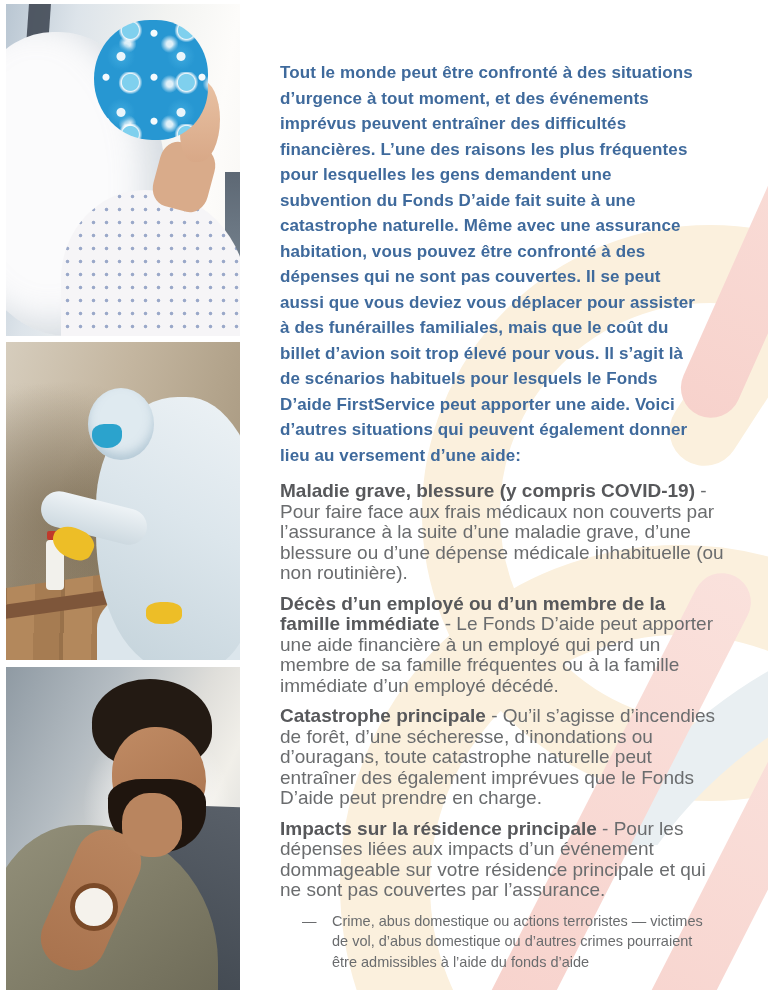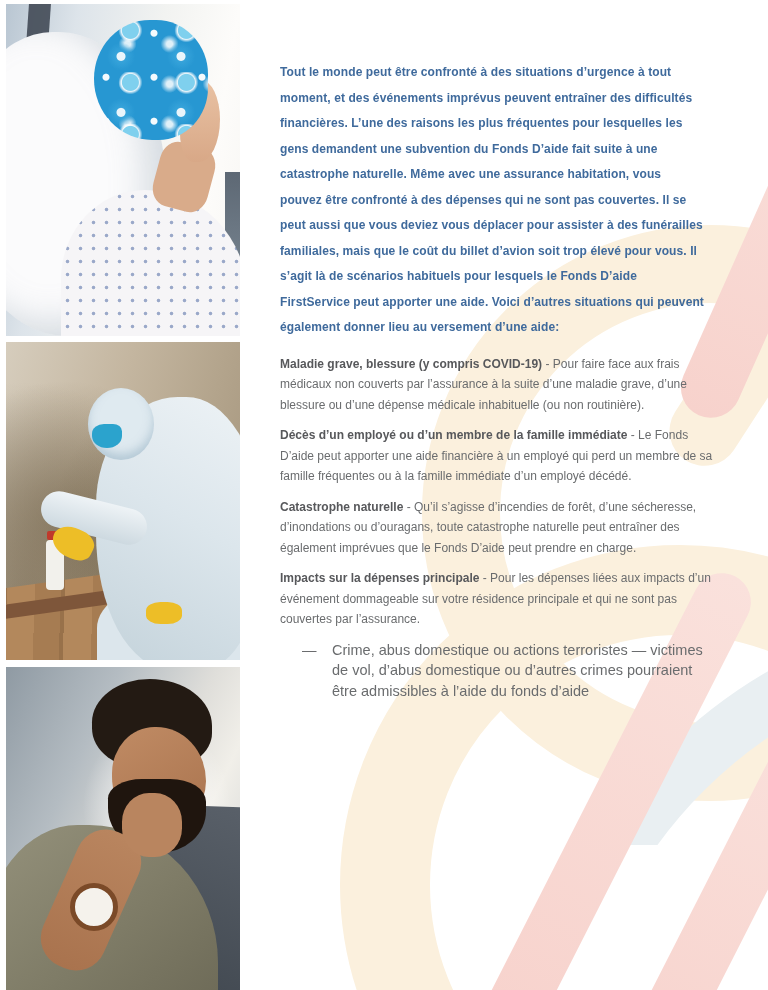--- a/index.html
+++ b/index.html
@@ -88,24 +88,24 @@
   .p3-shirt{position:absolute;left:-22px;top:158px;width:234px;height:172px;background:linear-gradient(140deg,#95927c,#7e7b66 60%,#6e6b58);border-radius:40% 55% 0 0 / 70% 80% 0 0;}
   .p3-arm{position:absolute;left:52px;top:160px;width:66px;height:146px;background:linear-gradient(#b9855f,#a9734e);border-radius:30px;transform:rotate(24deg);}
   .p3-hand{position:absolute;left:116px;top:126px;width:60px;height:64px;background:#b9855f;border-radius:45%;}
   .p3-watch{position:absolute;left:64px;top:216px;width:38px;height:38px;background:#f5f2ec;border:5px solid #7b4a28;border-radius:50%;}
   .p3-laptop{position:absolute;right:-16px;bottom:-8px;width:124px;height:192px;background:linear-gradient(200deg,#5a616a,#3f464e);transform:skewX(-7deg) rotate(2deg);border-left:3px solid #8d949b;}
 
   
   .content{position:absolute;left:280px;top:60px;width:444px;z-index:3;}
   .intro{
     margin:0 0 13px 0;width:426px;
-    font-size:12px;line-height:25.5px;font-weight:bold;
+    font-size:17px;line-height:25.5px;font-weight:bold;
     color:#3f6a9c;letter-spacing:.1px;
   }
-  .sec{margin:0 0 10px 0;font-size:12px;line-height:20.5px;color:#6a6c6e;}
+  .sec{margin:0 0 10px 0;font-size:19px;line-height:20.5px;color:#6a6c6e;}
   .sec strong{color:#57585b;font-weight:bold;}
   .bullet{display:flex;margin:3px 0 0 22px;width:404px;font-size:14.5px;line-height:20.5px;color:#6a6c6e;}
   .bullet .dash{flex:0 0 30px;}
 </style>
 </head>
 <body>
 
 <div class="decor">
   <div class="cream-bar-top"></div>
   <div class="cream-ring-top"></div>
@@ -158,22 +158,22 @@
   <div class="p3-watch"></div>
 </div>
 
 <div class="content">
   <p class="intro">Tout le monde peut être confronté à des situations d’urgence à tout moment, et des événements imprévus peuvent entraîner des difficultés financières. L’une des raisons les plus fréquentes pour lesquelles les gens demandent une subvention du Fonds D’aide fait suite à une catastrophe naturelle. Même avec une assurance habitation, vous pouvez être confronté à des dépenses qui ne sont pas couvertes. Il se peut aussi que vous deviez vous déplacer pour assister à des funérailles familiales, mais que le coût du billet d’avion soit trop élevé pour vous. Il s’agit là de scénarios habituels pour lesquels le Fonds D’aide FirstService peut apporter une aide. Voici d’autres situations qui peuvent également donner lieu au versement d’une aide:</p>
 
   <p class="sec"><strong>Maladie grave, blessure (y compris COVID-19)</strong><span> - Pour faire face aux frais médicaux non couverts par l’assurance à la suite d’une maladie grave, d’une blessure ou d’une dépense médicale inhabituelle (ou non routinière).</span></p>
 
   <p class="sec"><strong>Décès d’un employé ou d’un membre de la famille immédiate</strong><span> - Le Fonds D’aide peut apporter une aide financière à un employé qui perd un membre de sa famille fréquentes ou à la famille immédiate d’un employé décédé.</span></p>
 
-  <p class="sec"><strong>Catastrophe naturelle</strong><span> - Qu’il s’agisse d’incendies de forêt, d’une sécheresse, d’inondations ou d’ouragans, toute catastrophe naturelle peut entraîner des également imprévues que le Fonds D’aide peut prendre en charge.</span></p>
+  <p class="sec"><strong>Catastrophe principale</strong><span> - Qu’il s’agisse d’incendies de forêt, d’une sécheresse, d’inondations ou d’ouragans, toute catastrophe naturelle peut entraîner des également imprévues que le Fonds D’aide peut prendre en charge.</span></p>
 
-  <p class="sec"><strong>Impacts sur la dépenses principale</strong><span> - Pour les dépenses liées aux impacts d’un événement dommageable sur votre résidence principale et qui ne sont pas couvertes par l’assurance.</span></p>
+  <p class="sec"><strong>Impacts sur la résidence principale</strong><span> - Pour les dépenses liées aux impacts d’un événement dommageable sur votre résidence principale et qui ne sont pas couvertes par l’assurance.</span></p>
 
 
   <div class="bullet">
     <span class="dash">—</span>
     <span>Crime, abus domestique ou actions terroristes — victimes de vol, d’abus domestique ou d’autres crimes pourraient être admissibles à l’aide du fonds d’aide</span>
   </div>
 </div>
 
 </body></html>

